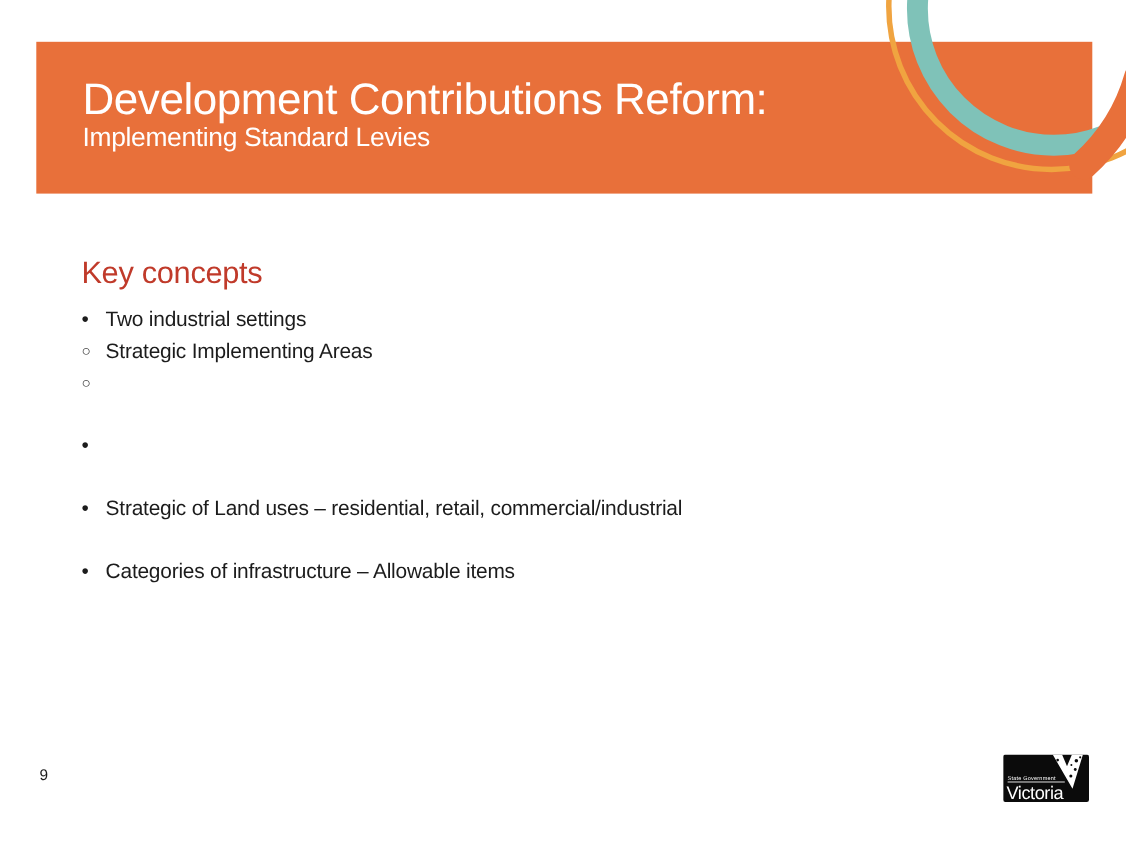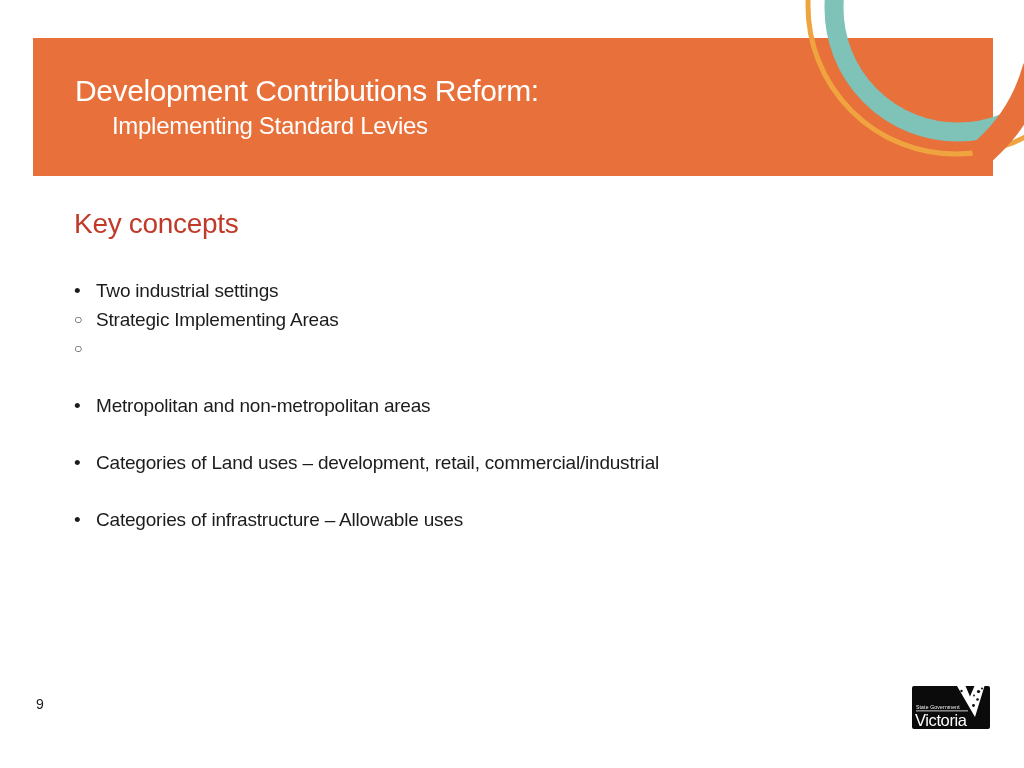--- a/index.html
+++ b/index.html
@@ -24,53 +24,52 @@
     width: 960px;
     height: 138px;
     background: #E8703A;
     z-index: 1;
   }
   .banner .title {
     position: absolute;
     left: 42px;
     top: 36px;
     color: #ffffff;
-    font-size: 30px;
+    font-size: 40px;
     line-height: 34px;
     letter-spacing: -0.4px;
     white-space: nowrap;
   }
   .banner .subtitle {
     position: absolute;
     left: 42px;
     top: 74px;
     color: #ffffff;
     font-size: 24px;
     line-height: 28px;
     letter-spacing: -0.3px;
     white-space: nowrap;
-    margin-left: 37px;
   }
 
   
   .swirl {
     position: absolute;
     left: 0;
     top: 0;
     width: 1024px;
     height: 768px;
     z-index: 2;
     pointer-events: none;
   }
 
   
   .content-heading {
     position: absolute;
     left: 74px;
-    top: 206px;
+    top: 230px;
     margin: 0;
     z-index: 3;
     color: #C03A2A;
     font-size: 28px;
     font-weight: 400;
     line-height: 36px;
     letter-spacing: -0.3px;
   }
   .bullet-list {
     position: absolute;
@@ -146,29 +145,28 @@
     </li>
     <li class="circle">
       <span class="marker">○</span>
       <span>Strategic Implementing Areas</span>
     </li>
     <li class="circle">
       <span class="marker">○</span>
     </li>
     <li class="disc gap">
       <span class="marker">•</span>
-      <span>Metropolitan and non-metropolitan areas</span>
     </li>
     <li class="disc gap">
       <span class="marker">•</span>
-      <span>Categories of Land uses – development, retail, commercial/industrial</span>
+      <span>Strategic of Land uses – residential, retail, commercial/industrial</span>
     </li>
     <li class="disc gap">
       <span class="marker">•</span>
-      <span>Categories of infrastructure – Allowable uses</span>
+      <span>Categories of infrastructure – Allowable items</span>
     </li>
   </ul>
 
   <div class="page-number">9</div>
 
   <svg class="victoria-logo" viewBox="0 0 78 43" xmlns="http://www.w3.org/2000/svg">
     <rect x="0" y="0" width="78" height="43" rx="2" fill="#0B0B0B"></rect>
     <polygon points="45,0 53.5,0 58,10.5 62.5,0 72.5,0 63,31" fill="#ffffff"></polygon>
     <g fill="#0B0B0B">
       <circle cx="49.5" cy="5" r="1.2"></circle>

